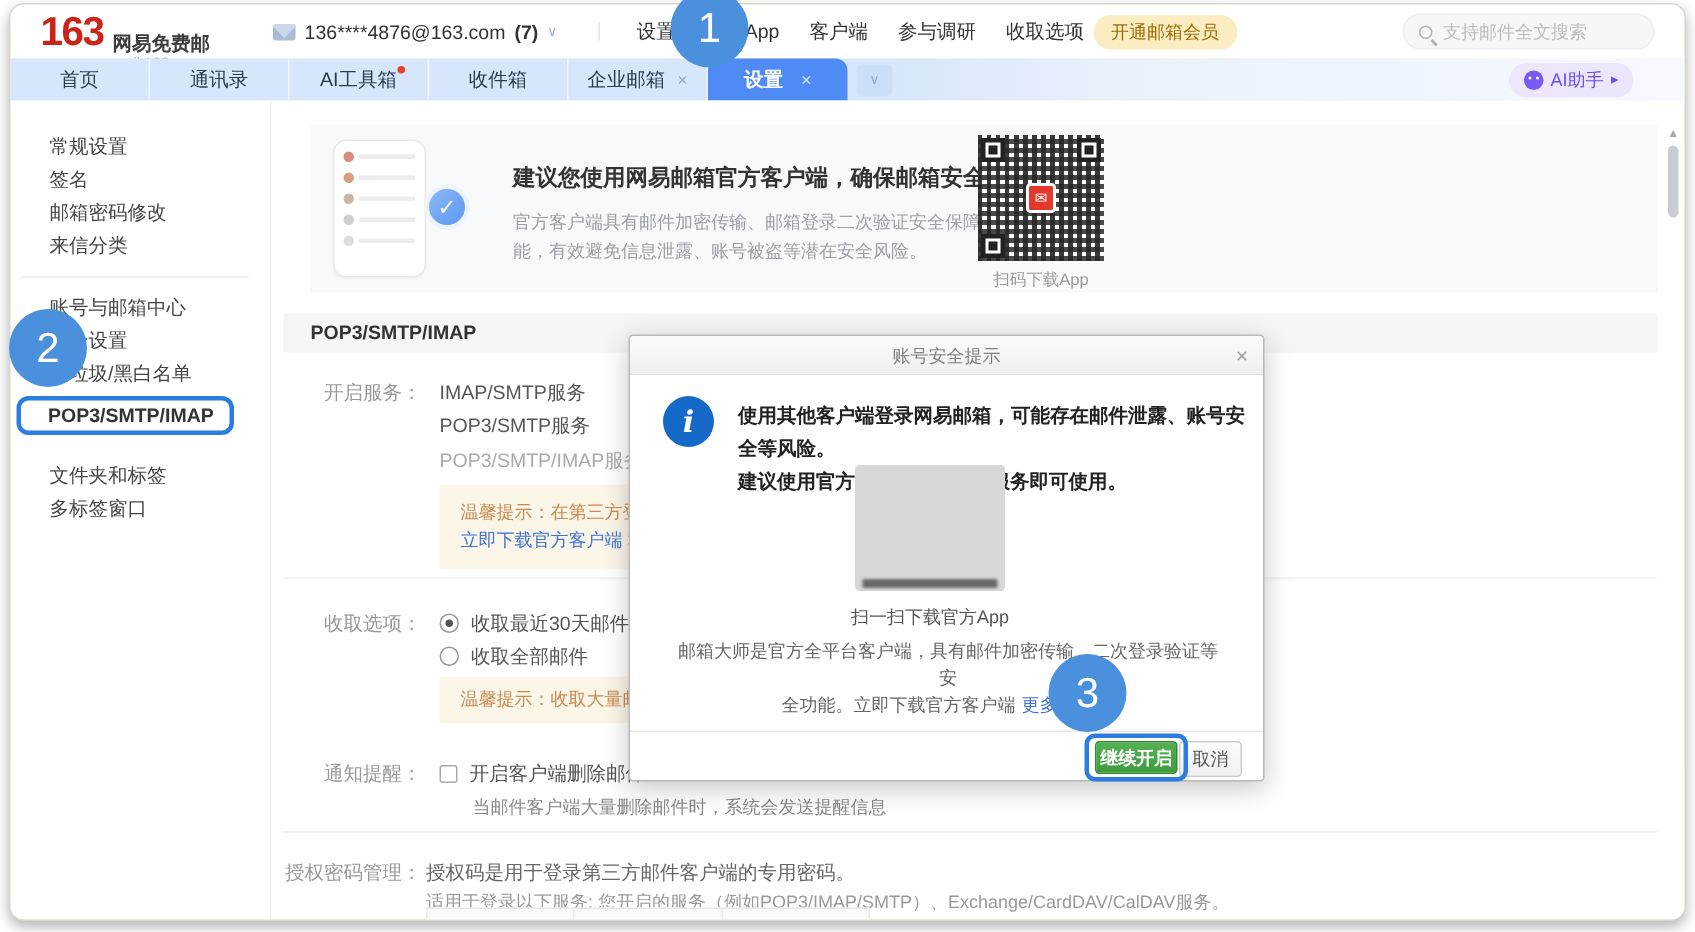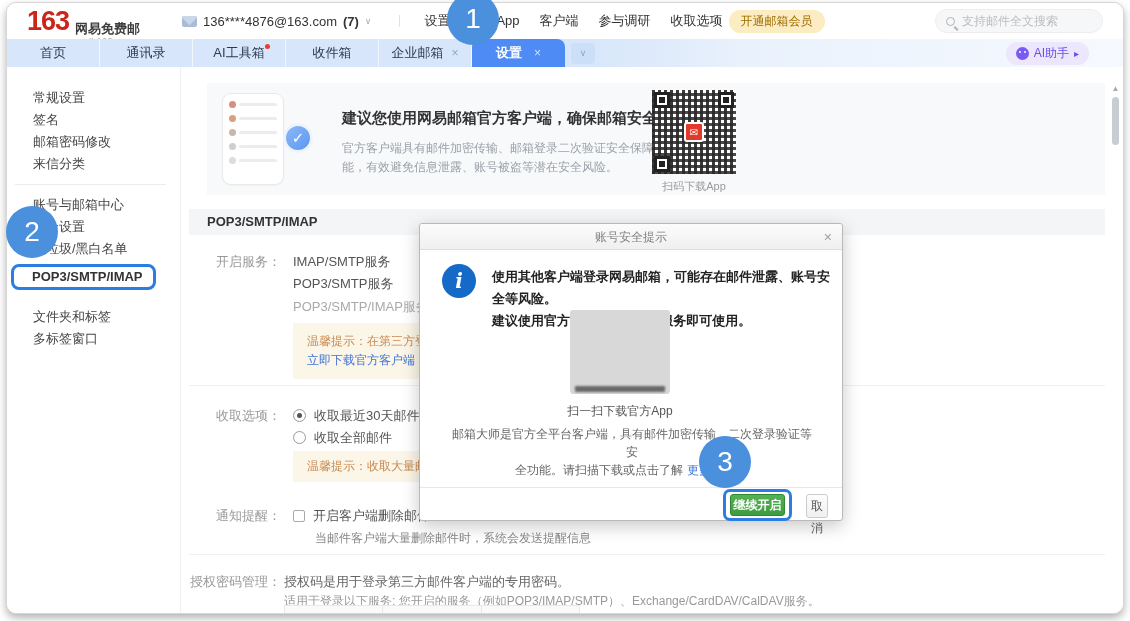--- a/index.html
+++ b/index.html
@@ -113,21 +113,21 @@
   .mqr { position:absolute; left:150px; top:86px; width:100px; height:84px; background:#d8d8d8; border-radius:3px; }
   .mqr-remnant { position:absolute; left:5px; bottom:2px; right:5px; height:6px; background:#4e4e4e; opacity:.8; filter:blur(1px); border-radius:1px; }
   .mqrcap { position:absolute; left:100px; top:179px; width:200px; text-align:center; font-size:12px; color:#555; }
   .mdesc { position:absolute; left:30px; top:201px; width:364px; text-align:center; font-size:12px; color:#666; line-height:18px; }
   .mlink { color:#3f74d6; cursor:pointer; margin-left:4px; }
   .mfootline { position:absolute; left:0; right:0; top:263px; border-top:1px solid #e8e8e8; }
   .okwrap { position:absolute; left:303px; top:265px; width:69px; height:32px; border:3px solid #2b7de1; border-radius:7px;
     display:flex; align-items:center; justify-content:center; z-index:41; }
   .okbtn { width:55px; height:22px; background:linear-gradient(#54b254,#3e9b3e); border:1px solid #2f8a2f; border-radius:3px;
     color:#fff; font-size:12px; font-weight:bold; text-align:center; line-height:20px; cursor:pointer; }
-  .cancelbtn { position:absolute; right:14px; top:270px; width:22px; height:24px; background:linear-gradient(#fdfdfd,#f0f0f0);
+  .cancelbtn { position:absolute; right:14px; top:270px; width:42px; height:24px; background:linear-gradient(#fdfdfd,#f0f0f0);
     border:1px solid #ccc; border-radius:3px; color:#555; font-size:12px; text-align:center; line-height:22px; cursor:pointer; }
 
   
   .circ { position:absolute; width:52px; height:52px; border-radius:50%; background:#4a90dc; color:#fff; font-size:28px;
     display:flex; align-items:center; justify-content:center; z-index:90; }
   .c1 { left:447px; top:-7px; }
   .c2 { left:6px; top:206px; }
   .c3 { left:699px; top:436px; }
 </style>
 </head>
@@ -287,21 +287,21 @@
       <div>使用其他客户端登录网易邮箱，可能存在邮件泄露、账号安全等风险。</div>
       <div>建议使用官方App，无需开启服务即可使用。</div>
     </div>
     <div class="mqr">
       <div class="mqr-remnant"></div>
     </div>
     <div class="mqrcap">扫一扫下载官方App</div>
     <div class="mdesc">
       <div>邮箱大师是官方全平台客户端，具有邮件加密传输、二次登录验证等安</div>
       <div>
-        <span>全功能。请扫描下载或点击了解</span><span class="mlink">更多详情&gt;&gt;</span>
+        <span>全功能。立即下载官方客户端</span><span class="mlink">更多详情&gt;&gt;</span>
       </div>
     </div>
     <div class="mfootline"></div>
     <div class="okwrap">
       <div class="okbtn">继续开启</div>
     </div>
     <div class="cancelbtn">取消</div>
   </div>
 
 </div>

